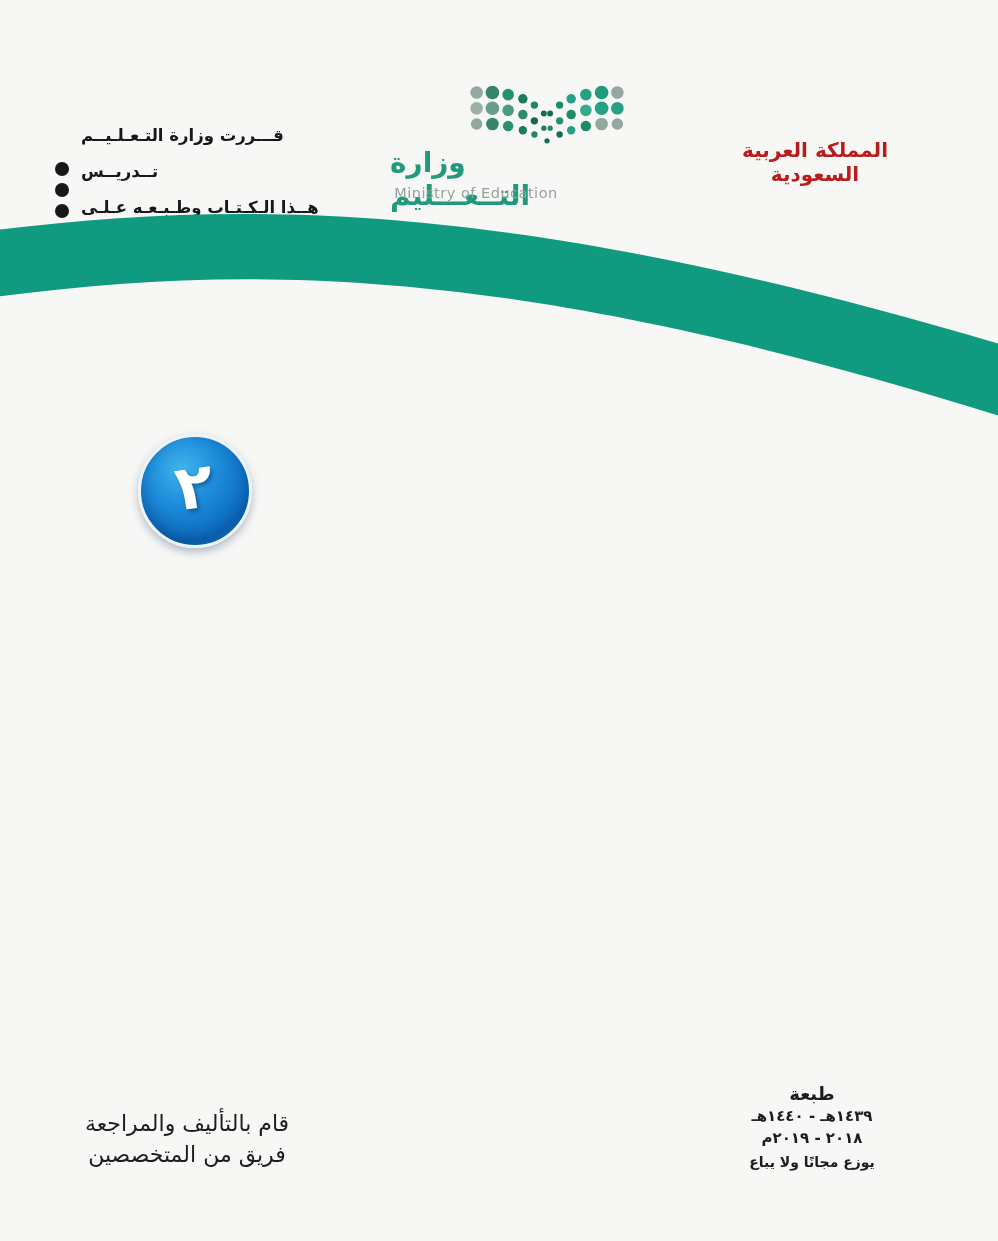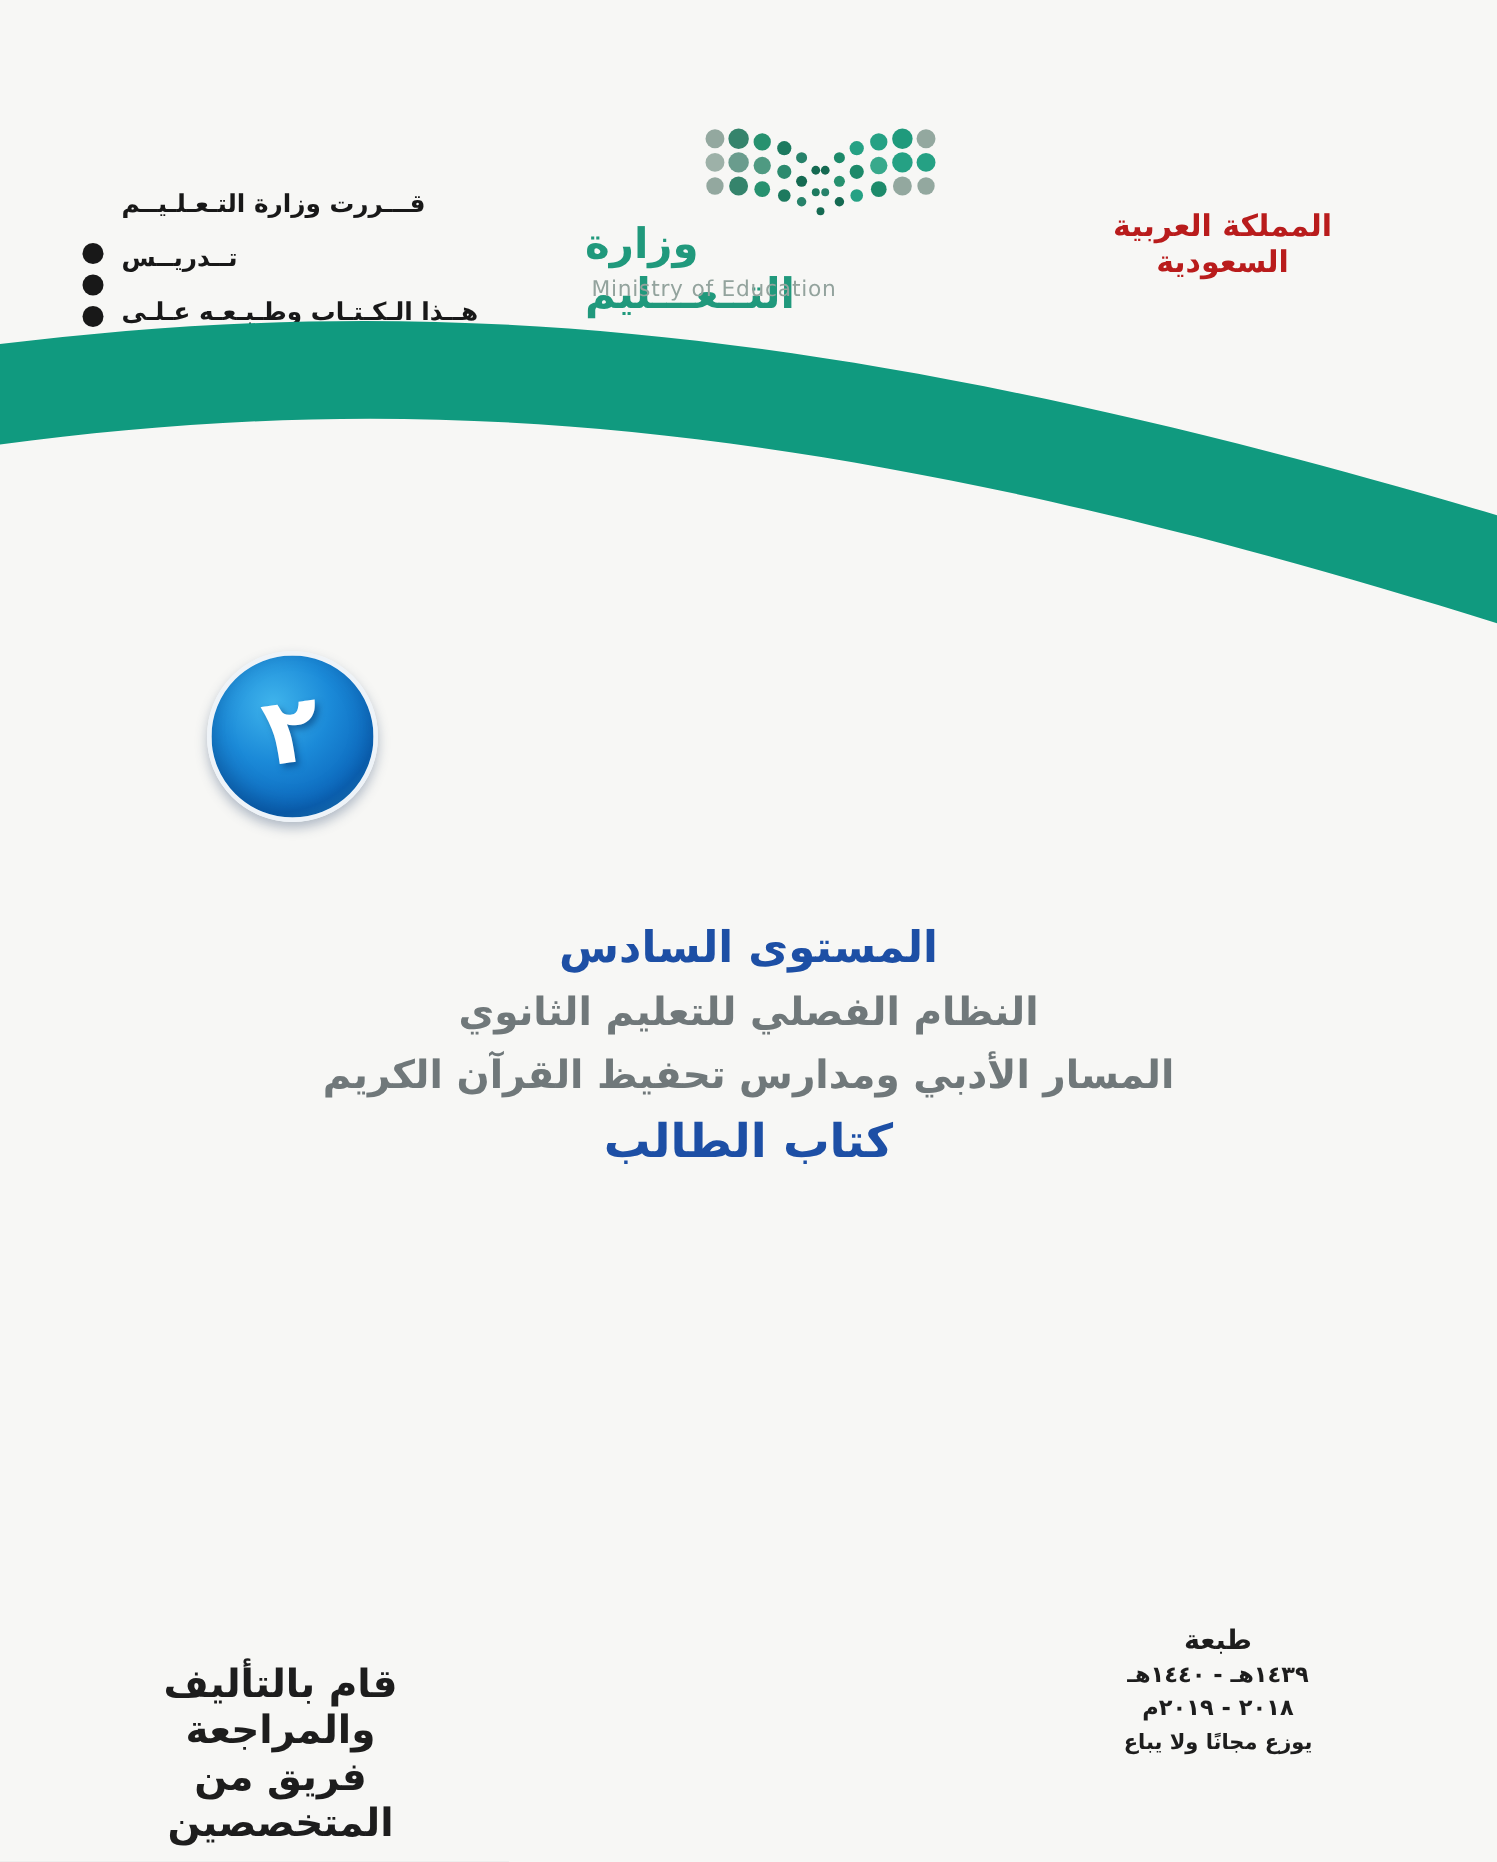--- a/index.html
+++ b/index.html
@@ -196,21 +196,21 @@
   
   .authors {
     position: absolute;
     top: 1108px;
     left: 57px;
     width: 260px;
     text-align: center;
     direction: rtl;
     color: #1d1d1d;
   }
-  .authors-line { font-size: 26px; font-weight: bold; line-height: 31px; }
+  .authors-line { font-size: 22px; font-weight: normal; line-height: 31px; }
 </style>
 </head>
 <body>
 
 <div class="cover">
 
   <div class="kingdom">المملكة العربية السعودية</div>
 
   <div class="decree">
     <div class="decree-dots">
@@ -267,26 +267,20 @@
   <svg class="arc" viewBox="0 0 998 250" preserveAspectRatio="none" xmlns="http://www.w3.org/2000/svg" aria-hidden="true">
     <path d="M -5 45 C 250 14, 520 16, 1003 160 L 1003 232 C 520 80, 250 78, -5 112 Z" fill="#109a7f"></path>
   </svg>
 
   <div class="title-row">
     <div class="level-badge">
       <span class="level-badge-num">٢</span>
     </div>
   </div>
 
-  <div class="subtitle">
-    <div class="sub-level">المستوى السادس</div>
-    <div class="sub-system">النظام الفصلي للتعليم الثانوي</div>
-    <div class="sub-track">المسار الأدبي ومدارس تحفيظ القرآن الكريم</div>
-    <div class="sub-book">كتاب الطالب</div>
-  </div>
 
   <div class="edition">
     <div class="edition-label">طبعة</div>
     <div class="edition-hijri">١٤٣٩هـ - ١٤٤٠هـ</div>
     <div class="edition-greg">٢٠١٨ - ٢٠١٩م</div>
     <div class="edition-note">يوزع مجانًا ولا يباع</div>
   </div>
 
   <div class="authors">
     <div class="authors-line">قام بالتأليف والمراجعة</div>

